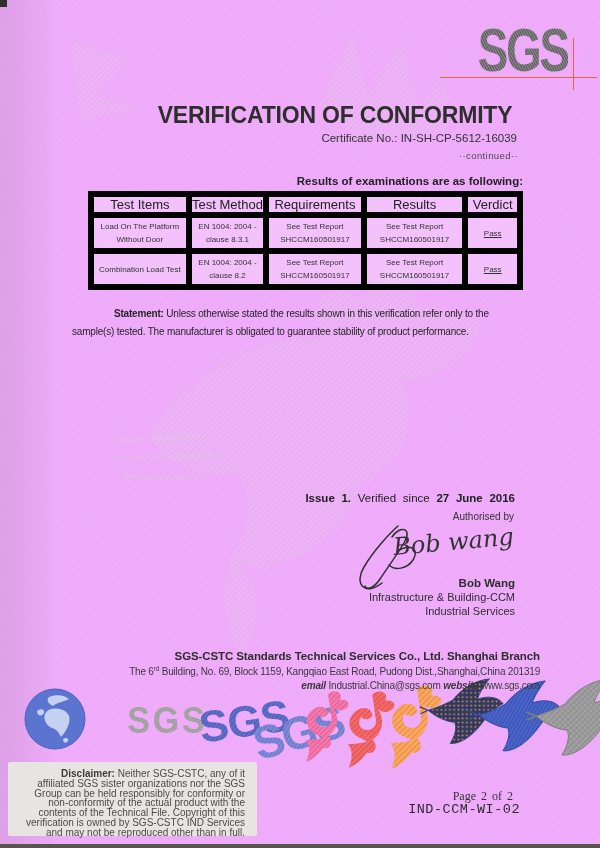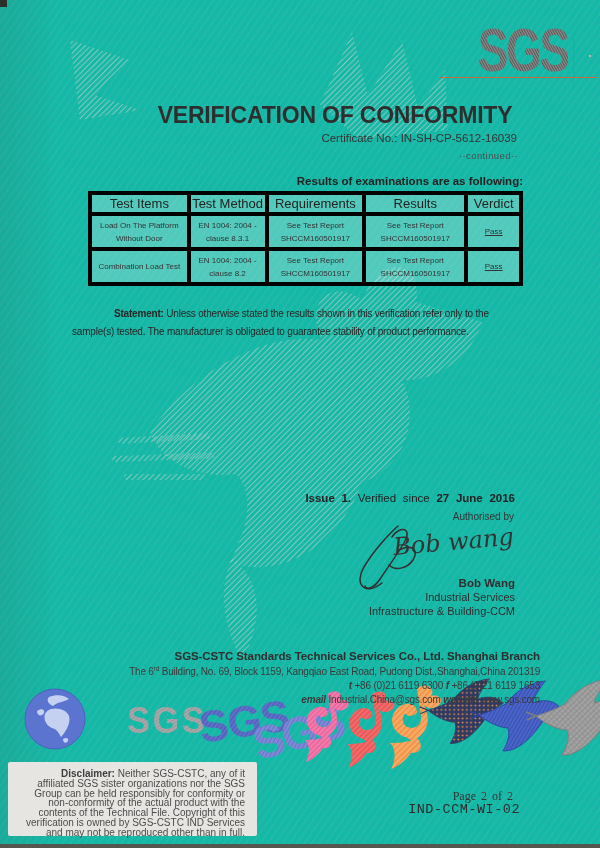--- a/index.html
+++ b/index.html
@@ -1,20 +1,20 @@
 <!DOCTYPE html>
 <html><head>
 <meta charset="utf-8">
 <style>
   * { margin:0; padding:0; box-sizing:border-box; }
   html,body { background:#9a9a9a; }
   body { font-family:"Liberation Sans", sans-serif; }
   .page {
     position:relative; width:600px; height:848px; margin:0 auto;
-    background:#14b8a6; overflow:hidden; color:#2b2b2b;
+    background:#f0abfc; overflow:hidden; color:#2b2b2b;
   }
   
   .left-shade { position:absolute; left:0; top:0; width:56px; height:848px;
     background:linear-gradient(to right, rgba(60,60,55,.10), rgba(60,60,55,.04) 70%, rgba(60,60,55,0));
     z-index:1; }
   .corner-mark { position:absolute; left:0; top:0; width:7px; height:7px; background:#2e2e2a; z-index:4; }
   .bottom-edge { position:absolute; left:0; bottom:0; width:100%; height:4px; background:#57564e; z-index:4; }
   .paper-weave { position:absolute; inset:0; z-index:0; opacity:.35;
     background:repeating-linear-gradient(125deg, rgba(190,188,182,.25) 0 2px, rgba(255,255,255,0) 2px 6px); }
 
@@ -35,21 +35,21 @@
 
   .title { position:absolute; top:102px; left:100px; width:470px; text-align:center; z-index:2;
     font-size:23px; font-weight:bold; letter-spacing:-.2px; color:#2e2e2e; }
   .cert-no { position:absolute; top:132px; right:83px; font-size:11.5px; color:#333; z-index:2;margin-left:40px; }
   .continued { position:absolute; top:150px; right:82px; font-size:9.5px; color:#4c4c4c; letter-spacing:.4px; z-index:2; }
 
   .results-heading { position:absolute; top:175px; right:77px; font-size:11.5px; font-weight:bold; color:#222; z-index:2;padding-left:32px; }
 
   table.results { position:absolute; top:191px; left:88px; width:435px; z-index:2;
     border-collapse:collapse; background:rgba(255,255,255,.25); }
-  table.results th, table.results td { border:4px solid #000000;margin-top:15px; }
+  table.results th, table.results td { border:6px solid #000000;margin-top:15px; }
   table.results th { font-size:13px; font-weight:400; height:21px; text-align:center; color:#222; }
   table.results td { font-size:8px; color:#333; height:35px; text-align:center; vertical-align:middle; padding:2px 2px; }
   table.results td div { line-height:13px; }
   td.verdict { font-size:8.5px; color:#2d2d2d;text-decoration:underline; }
 
   .statement { position:absolute; top:305px; left:72px; width:460px; z-index:2;
     font-size:10px; line-height:18px; letter-spacing:-.2px; text-indent:42px; color:#262626; }
 
   .issue-line { position:absolute; top:492px; right:85px; z-index:2;
     font-size:11.5px; word-spacing:3.5px; color:#222; }
@@ -191,34 +191,28 @@
     <g fill="none" stroke="#2f2f2f" stroke-width="1.5" stroke-linecap="round">
       <path d="M30,66 C12,80 2,66 12,50 C22,33 38,16 46,9"></path>
       <path d="M40,20 C48,8 60,11 53,24 C47,35 36,50 28,62 C23,70 15,74 13,69"></path>
       <path d="M46,34 C58,26 68,32 61,43 C55,52 43,54 37,48"></path>
     </g>
     <text x="42" y="38" font-family="DejaVu Serif, serif" font-style="italic" font-size="24" fill="#333" transform="rotate(-5 42 38)">Bob wang</text>
   </svg>
 
   <div class="signer">
     <div class="name">Bob Wang</div>
+    <div>Infrastructure &amp; Building-CCM</div>
     <div>Industrial Services</div>
-    <div>Infrastructure &amp; Building-CCM</div>
   </div>
 
   <div class="company">
     <div class="co-name">SGS-CSTC Standards Technical Services Co., Ltd. Shanghai Branch</div>
     <div class="co-line">
       <span>The 6</span><sup>rd</sup><span> Building, No. 69, Block 1159, Kangqiao East Road, Pudong Dist.,Shanghai,China 201319</span>
-    </div>
-    <div class="co-line">
-      <span class="bi">t</span>
-      <span>+86 (0)21 6119 6300</span>
-      <span class="bi">f</span>
-      <span>+86 (0)21 6119 1653</span>
     </div>
     <div class="co-line">
       <span class="bi">email</span>
       <span>Industrial.China@sgs.com</span>
       <span class="bi">website</span>
       <span>www.sgs.com</span>
     </div>
   </div>
 
   <svg class="globe-svg" viewBox="0 0 64 64">

